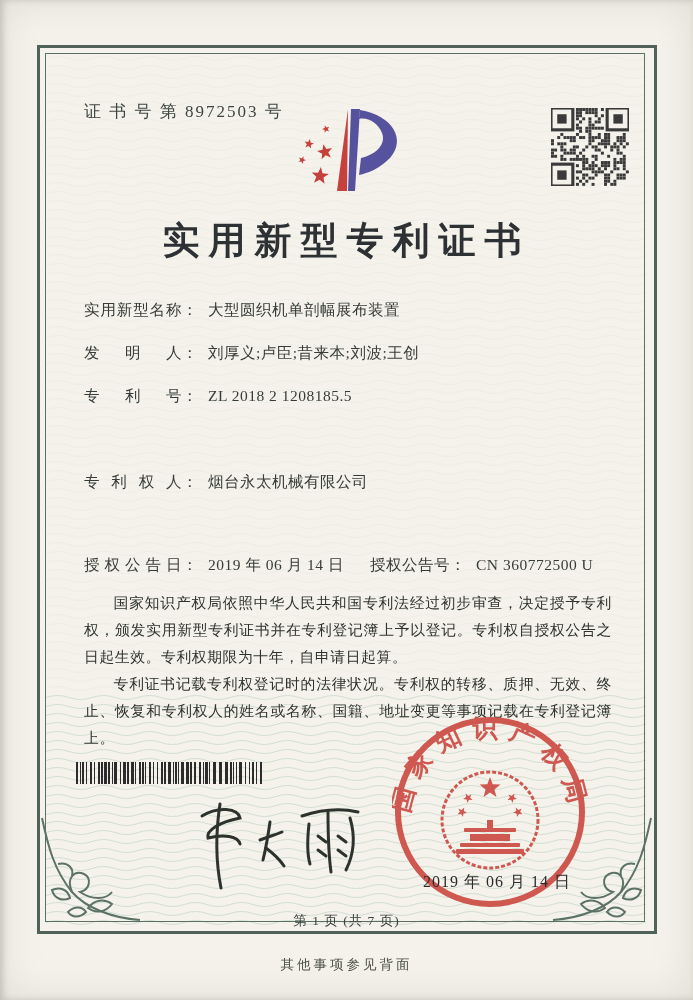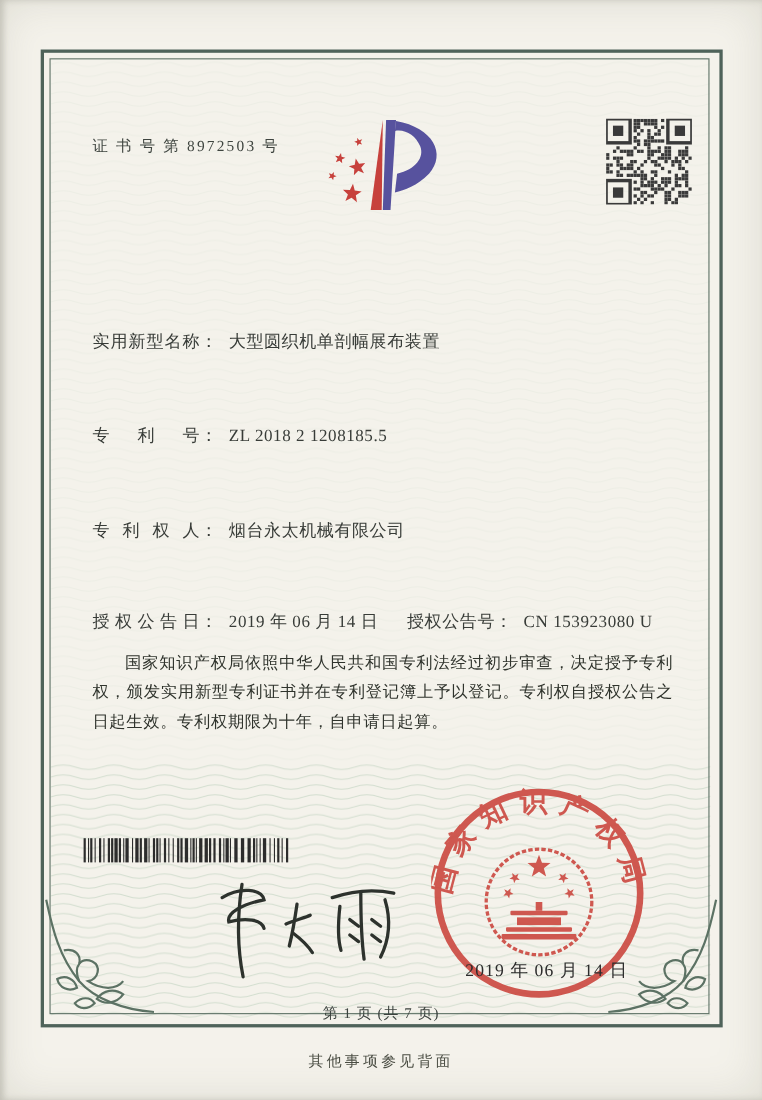--- a/index.html
+++ b/index.html
@@ -4,21 +4,21 @@
 <style>
   html,body{margin:0;padding:0;background:#d8d6cf;}
   .page{position:relative;width:693px;height:1000px;background:#f4f2eb;overflow:hidden;
         font-family:"Liberation Serif","DejaVu Serif",serif;
         box-shadow:inset 0 0 40px rgba(120,120,100,.18), inset 3px 0 6px rgba(90,90,80,.25);}
   .frame-outer{position:absolute;left:37px;top:45px;width:614px;height:883px;
         border:3px solid #4f635a;}
   .frame-inner{position:absolute;left:45px;top:53px;width:598px;height:867px;
         border:1px solid #5c7064;}
   .waves{position:absolute;left:46px;top:54px;width:600px;height:874px;pointer-events:none;}
-  .cert-no{position:absolute;left:84px;top:100px;font-size:14px;letter-spacing:2px;color:#3e443f;margin-top:24px;}
+  .cert-no{position:absolute;left:84px;top:100px;font-size:17px;letter-spacing:2px;color:#3e443f;}
   .logo{position:absolute;left:282px;top:96px;width:140px;height:102px;}
   .qr{position:absolute;left:551px;top:108px;width:78px;height:78px;}
   .title{position:absolute;left:0;top:216px;width:100%;text-align:center;
         font-size:37px;font-weight:600;letter-spacing:9px;color:#2e3134;}
   .frow{position:absolute;left:84px;font-size:15.5px;color:#383c38;letter-spacing:.5px;white-space:nowrap;}
   .flabel{display:inline-block;width:98px;text-align:justify;text-align-last:justify;vertical-align:bottom;}
   .fcolon{margin-right:10px;}
   .fpair2{position:absolute;left:286px;top:0;}
   .paras{position:absolute;left:84px;top:590px;width:528px;font-size:14.8px;line-height:27px;
         color:#2f332c;text-align:justify;letter-spacing:.6px;}
@@ -299,39 +299,44 @@
         <rect x="62.40" y="74.88" width="2.96" height="2.96"></rect>
         <rect x="0" y="0" width="21.84" height="21.84" fill="none" stroke="#3a3a3a" stroke-width="3.12"></rect>
         <rect x="6.24" y="6.24" width="9.36" height="9.36" fill="#3a3a3a" stroke="none" stroke-width="3.12"></rect>
         <rect x="56.160000000000004" y="0" width="21.84" height="21.84" fill="none" stroke="#3a3a3a" stroke-width="3.12"></rect>
         <rect x="62.400000000000006" y="6.24" width="9.36" height="9.36" fill="#3a3a3a" stroke="none" stroke-width="3.12"></rect>
         <rect x="0" y="56.160000000000004" width="21.84" height="21.84" fill="none" stroke="#3a3a3a" stroke-width="3.12"></rect>
         <rect x="6.24" y="62.400000000000006" width="9.36" height="9.36" fill="#3a3a3a" stroke="none" stroke-width="3.12"></rect>
       </g>
   </svg>
 
+  <div class="title">实用新型专利证书</div>
 
   <div class="frow" style="top:300px">
     <span class="flabel">实用新型名称</span><span class="fcolon">：</span><span>大型圆织机单剖幅展布装置</span>
+  </div>
+  <div class="frow" style="top:343px">
+    <span class="flabel">发明人</span><span class="fcolon">：</span><span>刘厚义;卢臣;昔来本;刘波;王创</span>
   </div>
   <div class="frow" style="top:386px">
     <span class="flabel">专利号</span><span class="fcolon">：</span><span>ZL 2018 2 1208185.5</span>
   </div>
   <div class="frow" style="top:472px">
     <span class="flabel">专利权人</span><span class="fcolon">：</span><span>烟台永太机械有限公司</span>
   </div>
   <div class="frow" style="top:555px;width:560px">
     <span class="flabel">授权公告日</span><span class="fcolon">：</span><span>2019 年 06 月 14 日</span>
     <span class="fpair2">
-      <span>授权公告号</span><span class="fcolon">：</span><span>CN 153923080 U</span>
+      <span>授权公告号</span><span class="fcolon">：</span><span>CN 360772500 U</span>
     </span>
   </div>
 
   <div class="paras">
     <p>国家知识产权局依照中华人民共和国专利法经过初步审查，决定授予专利权，颁发实用新型专利证书并在专利登记簿上予以登记。专利权自授权公告之日起生效。专利权期限为十年，自申请日起算。</p>
+    <p>专利证书记载专利权登记时的法律状况。专利权的转移、质押、无效、终止、恢复和专利权人的姓名或名称、国籍、地址变更等事项记载在专利登记簿上。</p>
   </div>
 
   <div class="barcode" id="barcode">
       <div style="width: 2px; margin-right: 2px;"></div>
       <div style="width: 1px; margin-right: 1px;"></div>
       <div style="width: 2px; margin-right: 2px;"></div>
       <div style="width: 1px; margin-right: 3px;"></div>
       <div style="width: 2px; margin-right: 2px;"></div>
       <div style="width: 1px; margin-right: 3px;"></div>
       <div style="width: 2px; margin-right: 1px;"></div>

